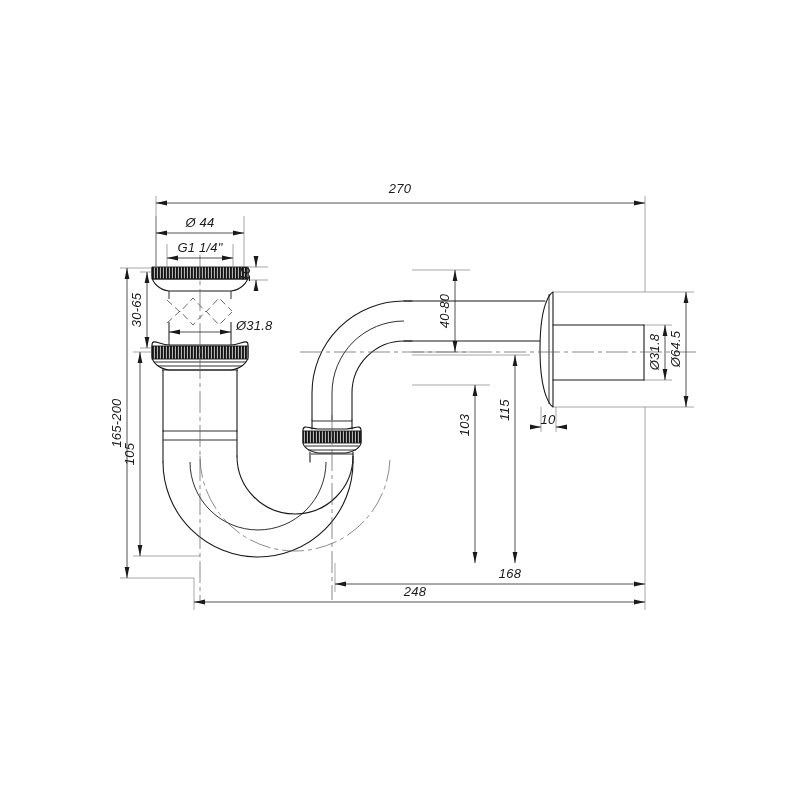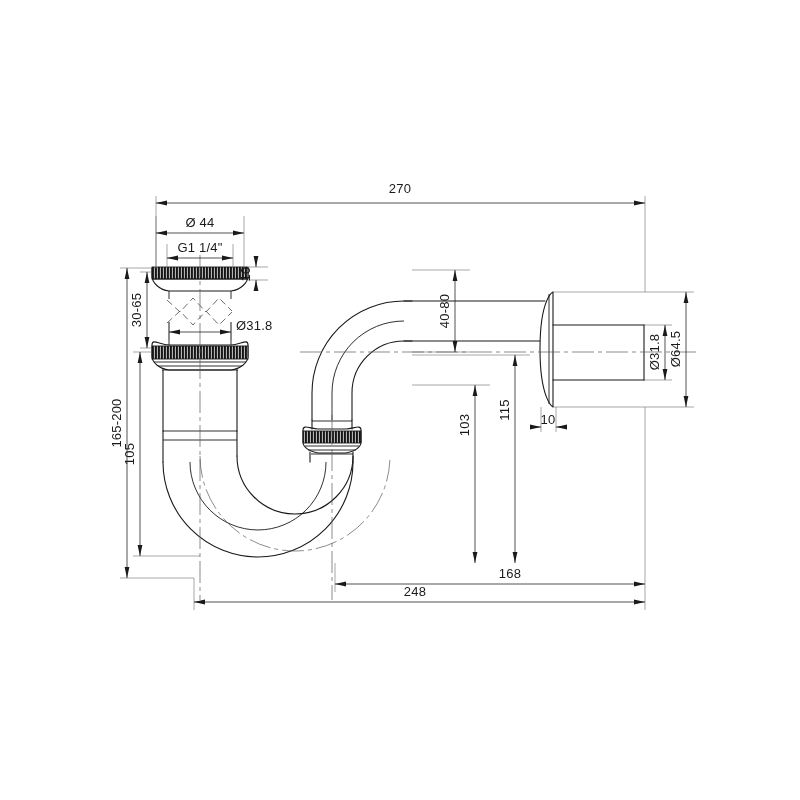--- a/index.html
+++ b/index.html
@@ -11,20 +11,21 @@
     width: 800px;
     height: 800px;
     font-family: "Liberation Sans", sans-serif;
     overflow: hidden;
   }
   #drawing-root {
     position: relative;
     width: 800px;
     height: 800px;
     background: #ffffff;
+    font-style: italic;
   }
   svg#tech-drawing {
     display: block;
     width: 800px;
     height: 800px;
   }
   .dim-text {
     font-family: "Liberation Sans", sans-serif;
     font-size: 13px;
     fill: #1a1a1a;

